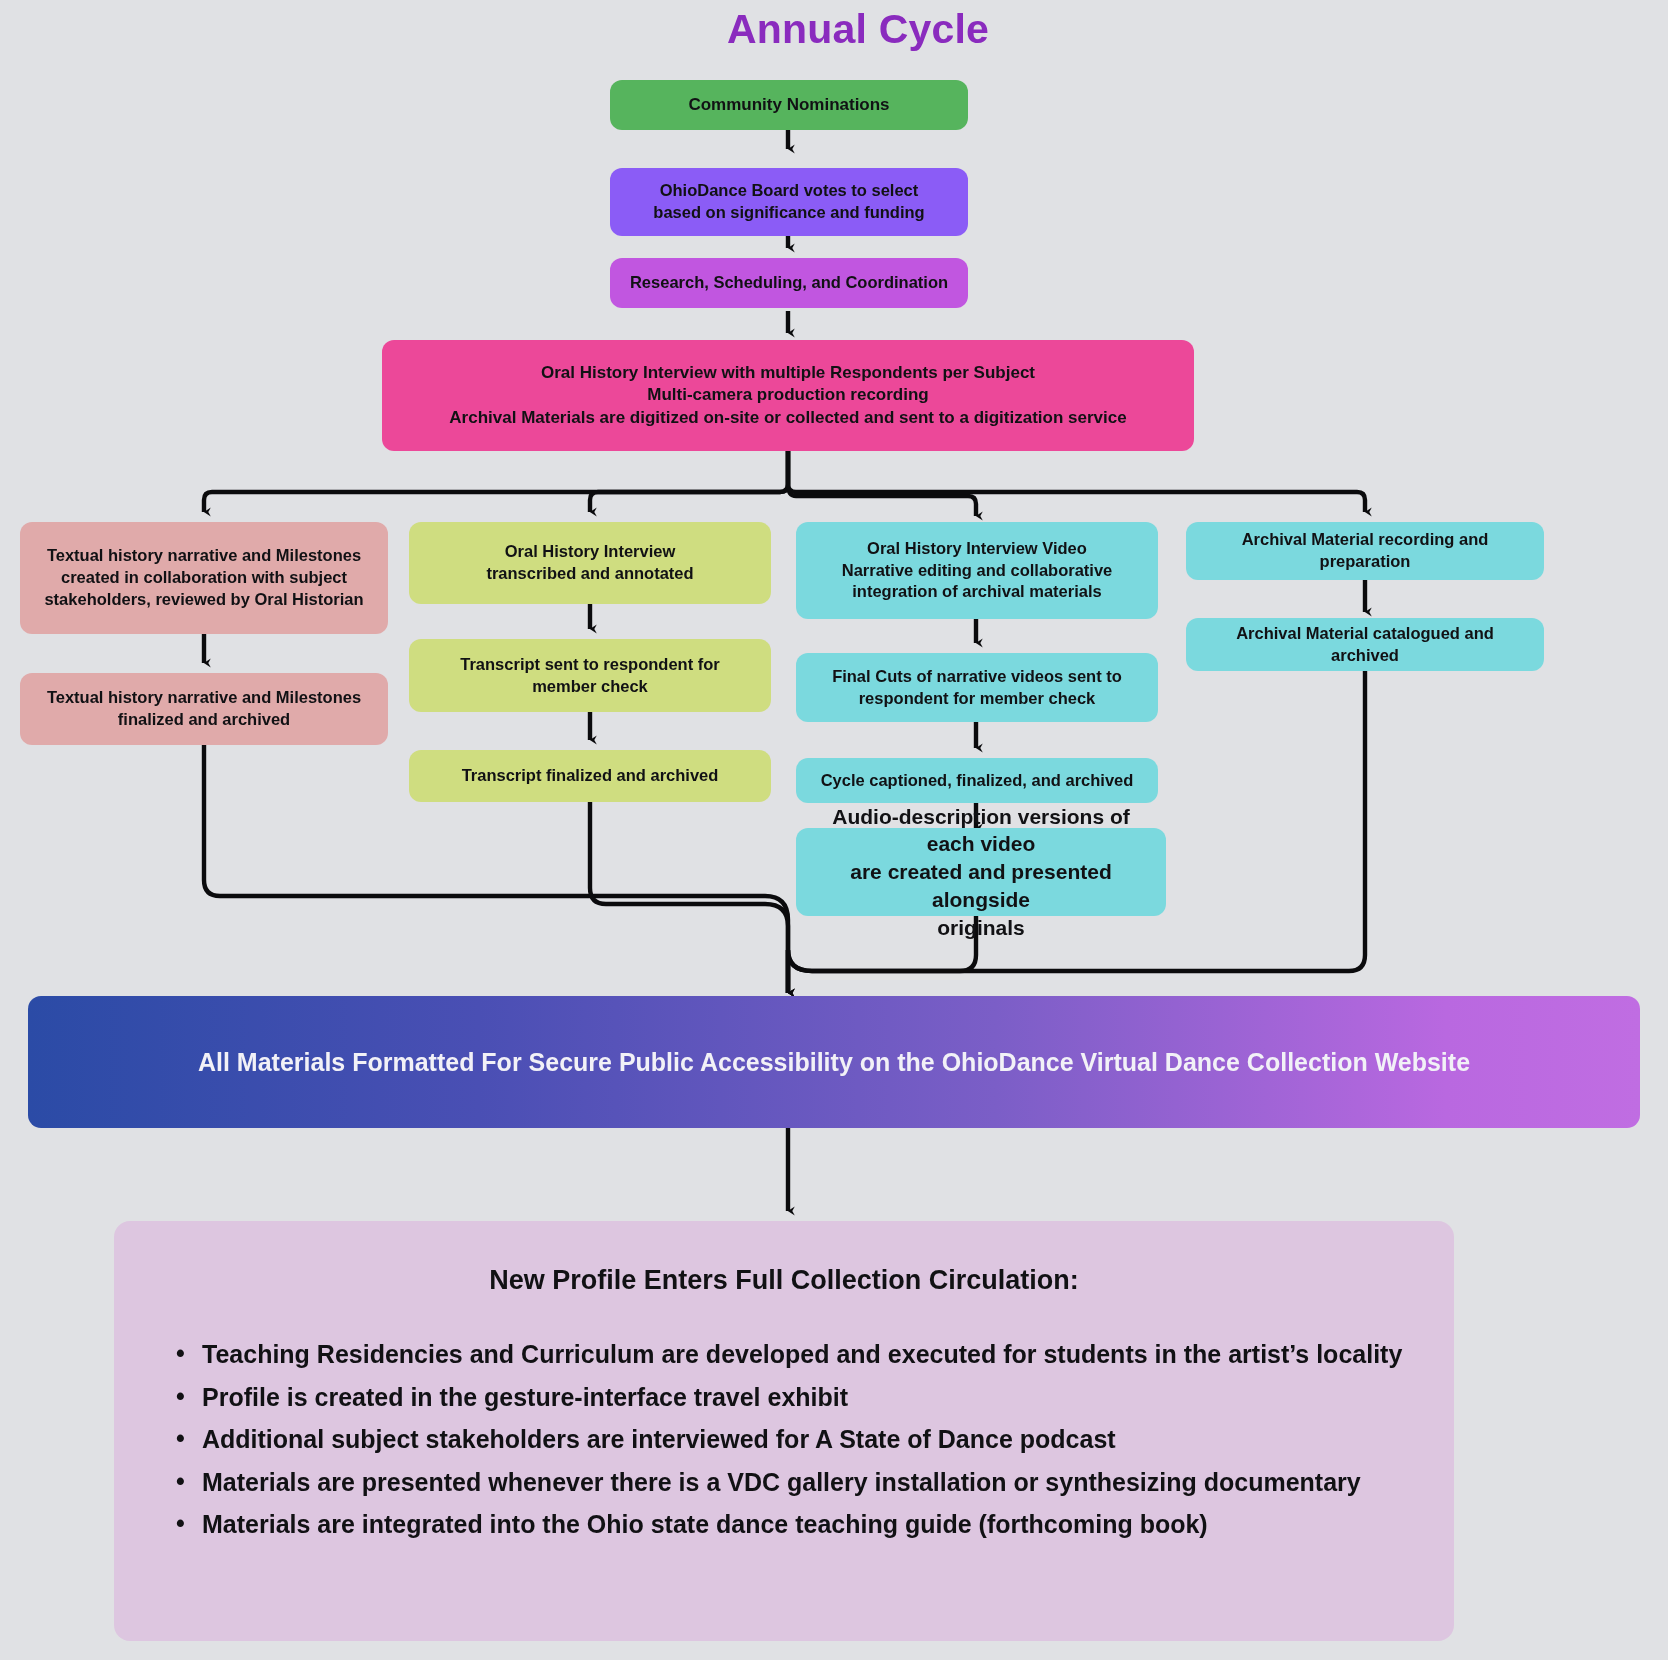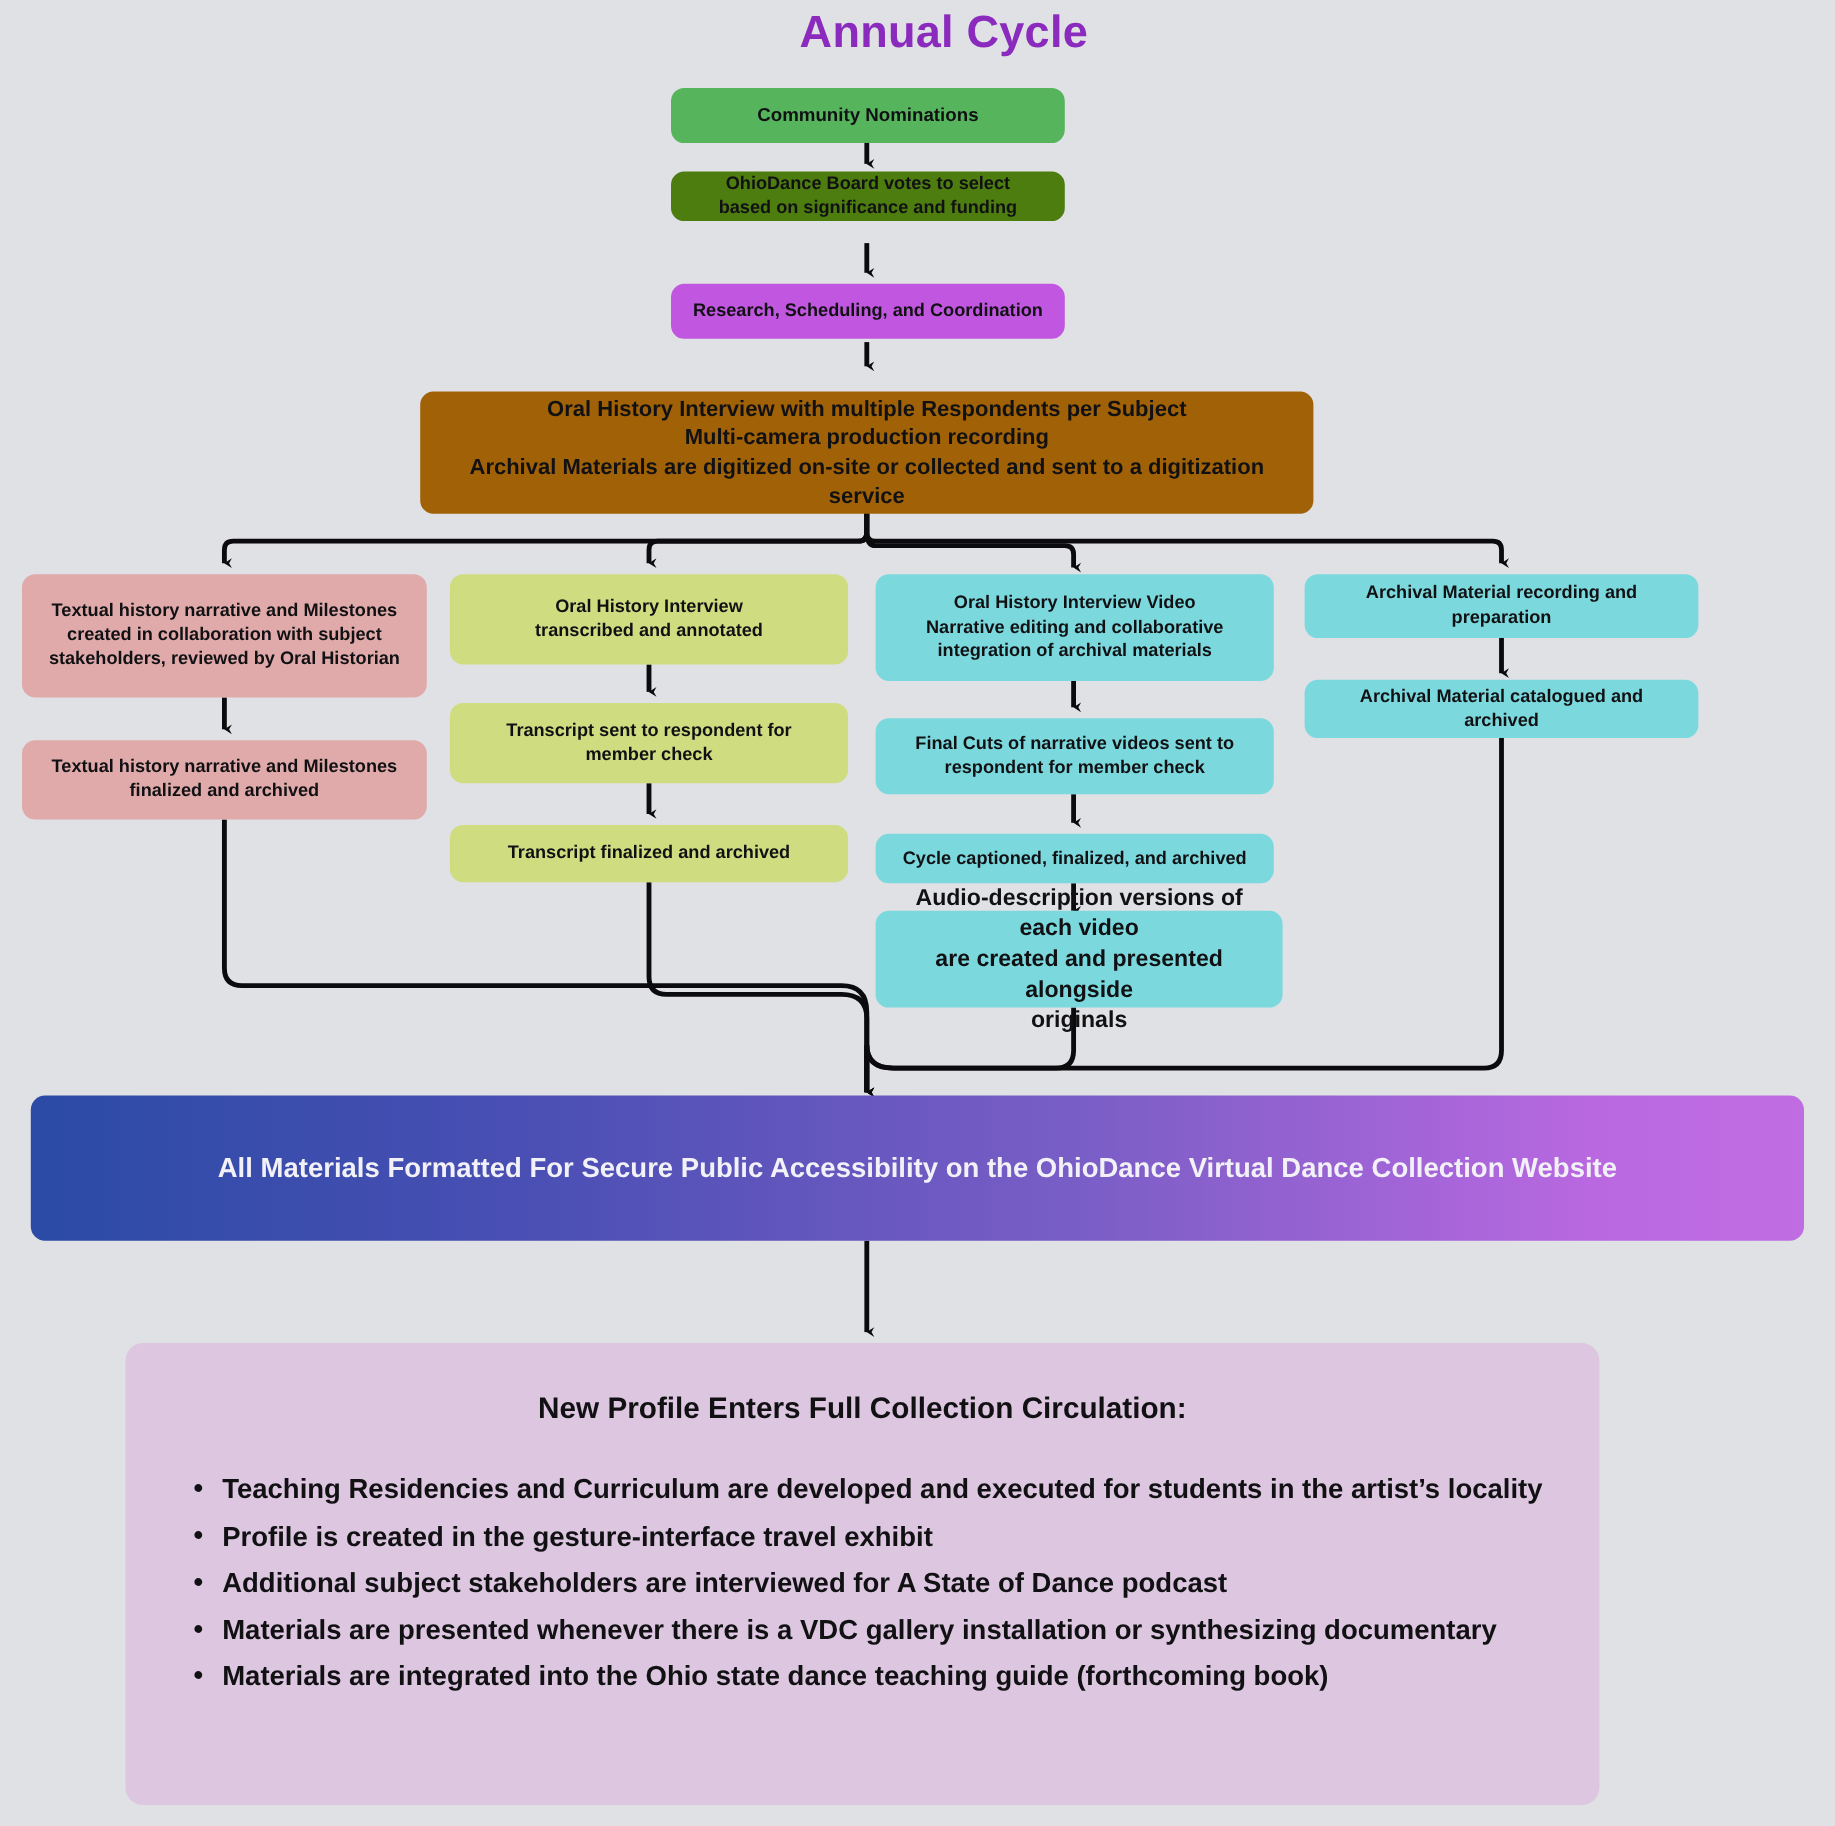--- a/index.html
+++ b/index.html
@@ -132,26 +132,26 @@
       <path d="M590,802 L590,888 Q590,904 606,904 L765,904 Q788,904 788,926 L788,993"></path>
       <path d="M976,916 L976,955 Q976,971 960,971 L812,971 Q788,971 788,950 L788,993"></path>
       <path d="M1365,671 L1365,955 Q1365,971 1349,971 L812,971 Q788,971 788,950 L788,993"></path>
 
       <path d="M788,1128 L788,1211"></path>
     </g>
   </svg>
 
   <div class="node" style="left:610px; top:80px; width:358px; height:50px; background:#56b45d; font-size:17px;">Community Nominations</div>
 
-  <div class="node" style="left:610px; top:156px; width:358px; height:45px; background:#4d7c0f; font-size:16.5px;">OhioDance Board votes to select
+  <div class="node" style="left:610px; top:168px; width:358px; height:68px; background:#8b5cf6; font-size:16.5px;">OhioDance Board votes to select
 based on significance and funding</div>
 
   <div class="node" style="left:610px; top:258px; width:358px; height:50px; background:#c156e0; font-size:16.5px;">Research, Scheduling, and Coordination</div>
 
-  <div class="node" style="left:382px; top:340px; width:812px; height:111px; background:#a16207; font-size:20px;margin-top:16px;">Oral History Interview with multiple Respondents per Subject
+  <div class="node" style="left:382px; top:340px; width:812px; height:111px; background:#ec4899; font-size:17px;">Oral History Interview with multiple Respondents per Subject
 Multi-camera production recording
 Archival Materials are digitized on-site or collected and sent to a digitization service</div>
 
   <div class="node" style="left:20px; top:522px; width:368px; height:112px; background:#e0aaaa; font-size:16.5px;">Textual history narrative and Milestones
 created in collaboration with subject
 stakeholders, reviewed by Oral Historian</div>
 
   <div class="node" style="left:20px; top:673px; width:368px; height:72px; background:#e0aaaa; font-size:16.5px;">Textual history narrative and Milestones
 finalized and archived</div>
 

